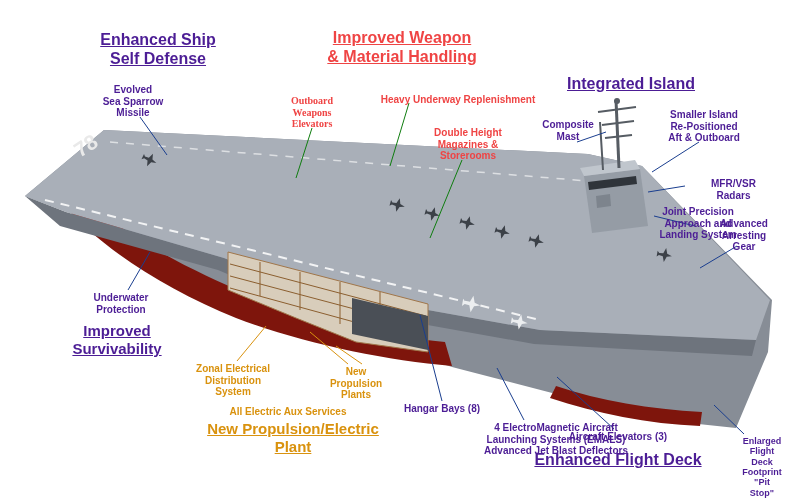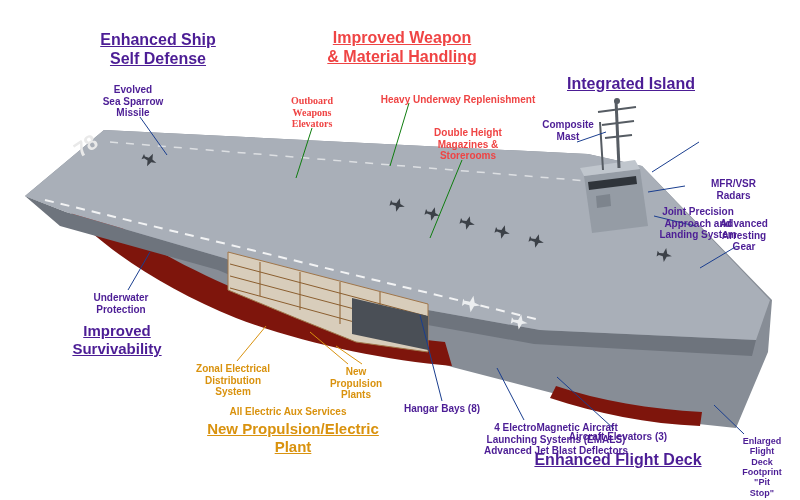--- a/index.html
+++ b/index.html
@@ -142,20 +142,23 @@
 Missile</div>
   <div class="lbl c-green" style="left:312px;top:95px;font-family:Liberation Serif, serif;">Outboard
 Weapons
 Elevators</div>
   <div class="lbl c-green" style="left:410px;top:94px;margin-left:48px;">Heavy Underway Replenishment</div>
   <div class="lbl c-green" style="left:468px;top:127px;">Double Height
 Magazines &amp;
 Storerooms</div>
   <div class="lbl c-blue" style="left:568px;top:119px;">Composite
 Mast</div>
+  <div class="lbl c-blue" style="left:704px;top:109px;">Smaller Island
+Re-Positioned
+Aft &amp; Outboard</div>
   <div class="lbl c-blue" style="left:717px;top:178px;padding-left:33px;">MFR/VSR Radars</div>
   <div class="lbl c-blue" style="left:698px;top:206px;">Joint Precision
 Approach and
 Landing System</div>
   <div class="lbl c-blue" style="left:744px;top:218px;">Advanced
 Arresting
 Gear</div>
   <div class="lbl c-blue" style="left:121px;top:292px;">Underwater
 Protection</div>
   <div class="lbl c-orange" style="left:233px;top:363px;">Zonal Electrical

